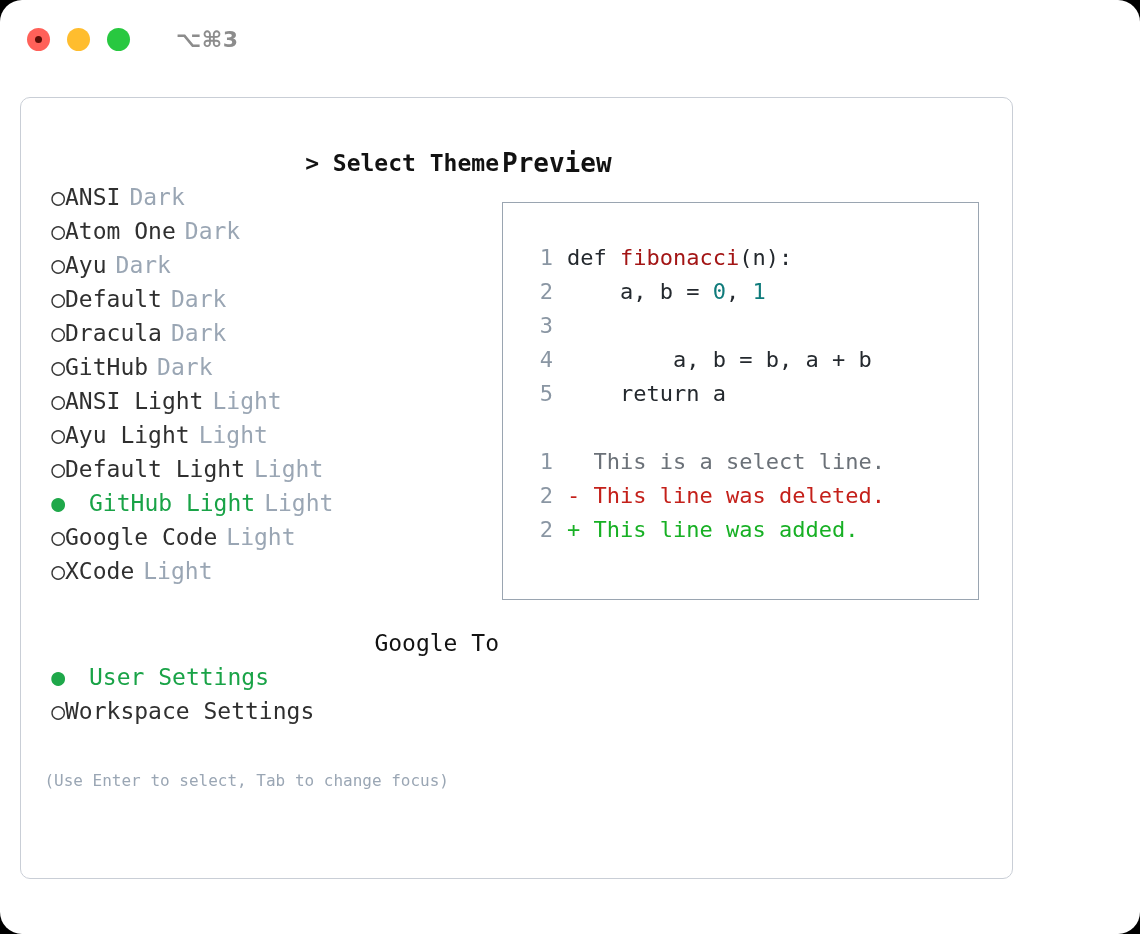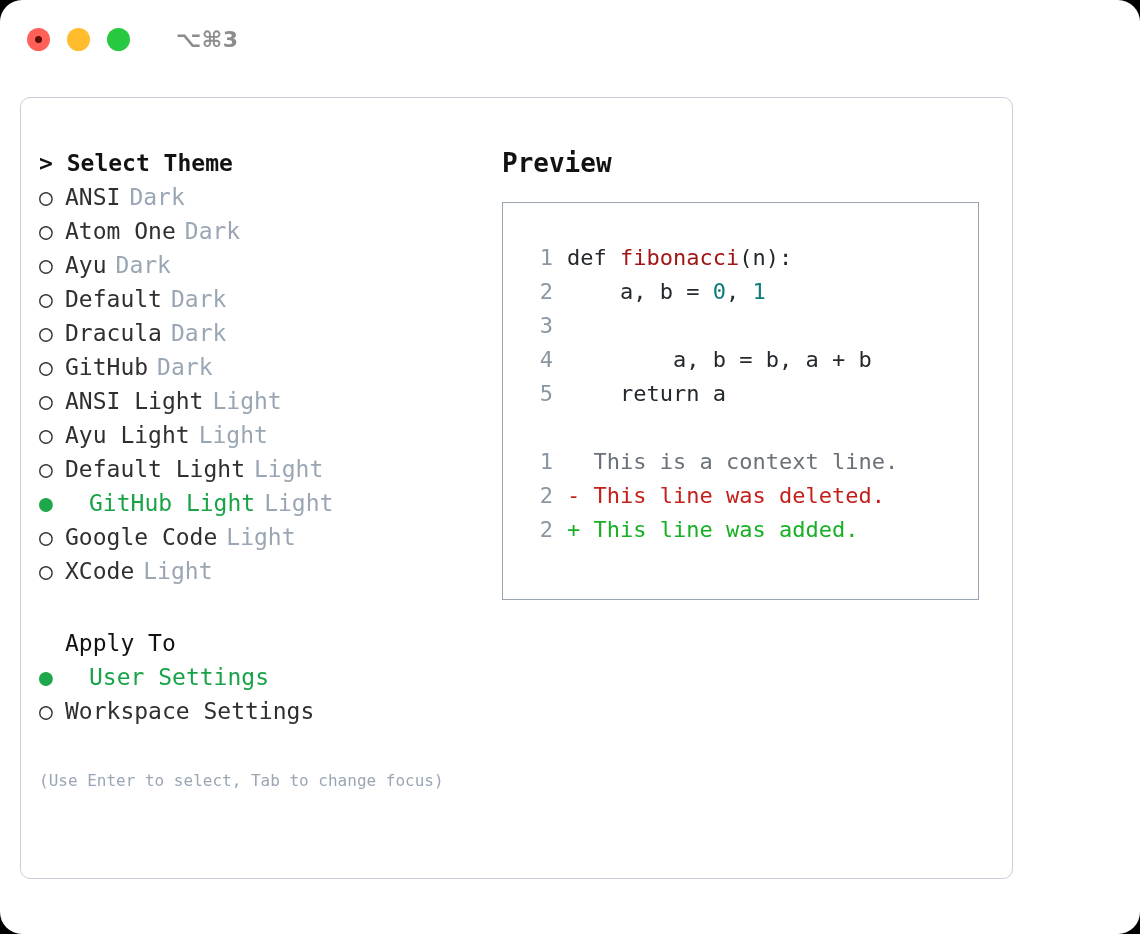--- a/index.html
+++ b/index.html
@@ -88,20 +88,21 @@
     width: 100%;
     height: 100%;
   }
 
   
   .left-col {
     position: absolute;
     left: 18px;
     top: 48px;
     width: 460px;
+    text-align: right;
   }
 
   .list-head {
     font-size: 23px;
     font-weight: bold;
     color: #121212;
     line-height: 34px;
     white-space: pre;
   }
 
@@ -286,21 +287,21 @@
           <div class="opt-row">
             <span class="marker">○</span>
             <span class="opt-label">XCode</span>
             <span class="opt-tag">Light</span>
           </div>
 
         </div>
 
         <div class="section-gap"></div>
 
-        <div class="subhead">Apply To</div>
+        <div class="subhead">Google To</div>
 
         <div>
           <div class="opt-row selected">
             <span class="marker on">●</span>
             <span class="opt-label">User Settings</span>
           </div>
           <div class="opt-row">
             <span class="marker">○</span>
             <span class="opt-label">Workspace Settings</span>
           </div>
@@ -335,21 +336,21 @@
               <span class="code-text">    return a</span>
             </div>
           </div>
 
           <div class="blank-line"></div>
 
           <div>
             <div class="code-line">
               <span class="lineno">1</span>
               <span class="diff-ctx">  </span>
-              <span class="diff-ctx">This is a context line.</span>
+              <span class="diff-ctx">This is a select line.</span>
             </div>
             <div class="code-line">
               <span class="lineno">2</span>
               <span class="diff-del">- </span>
               <span class="diff-del">This line was deleted.</span>
             </div>
             <div class="code-line">
               <span class="lineno">2</span>
               <span class="diff-add">+ </span>
               <span class="diff-add">This line was added.</span>

